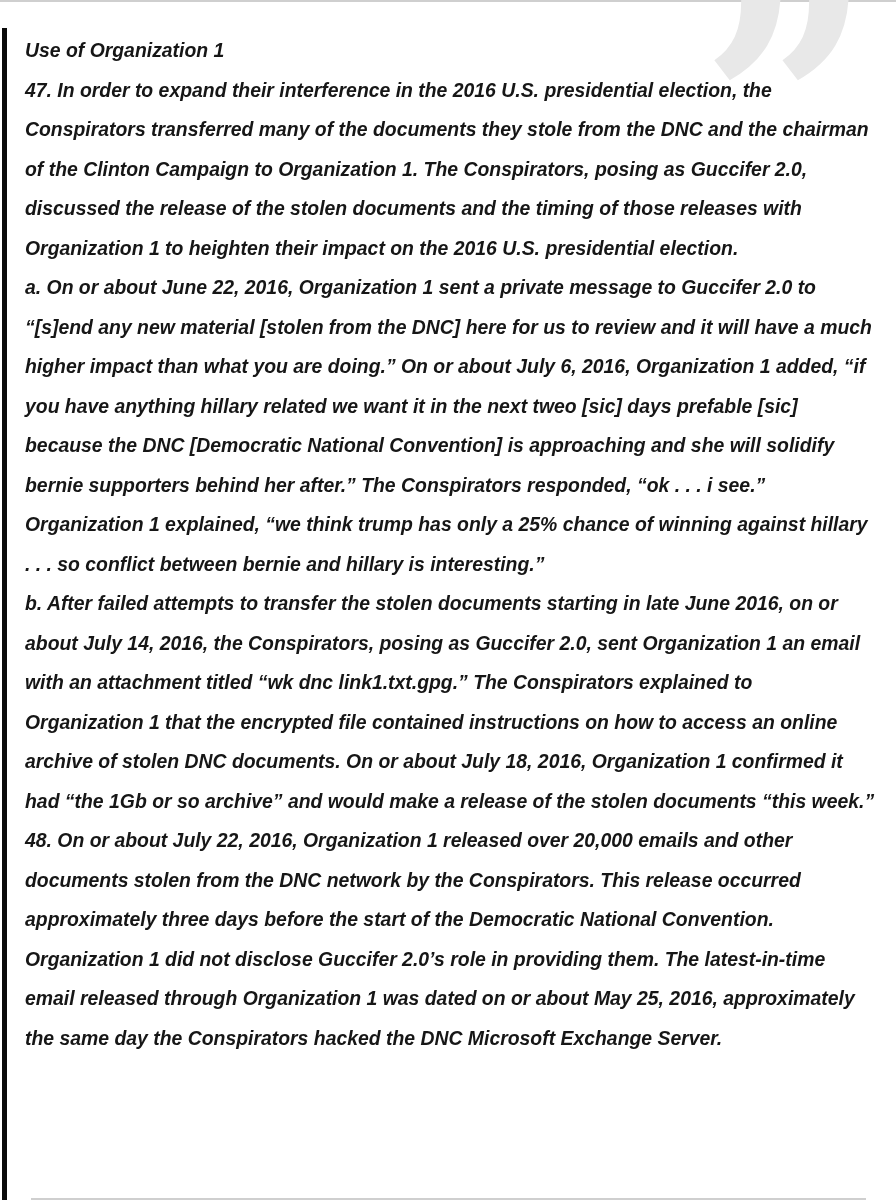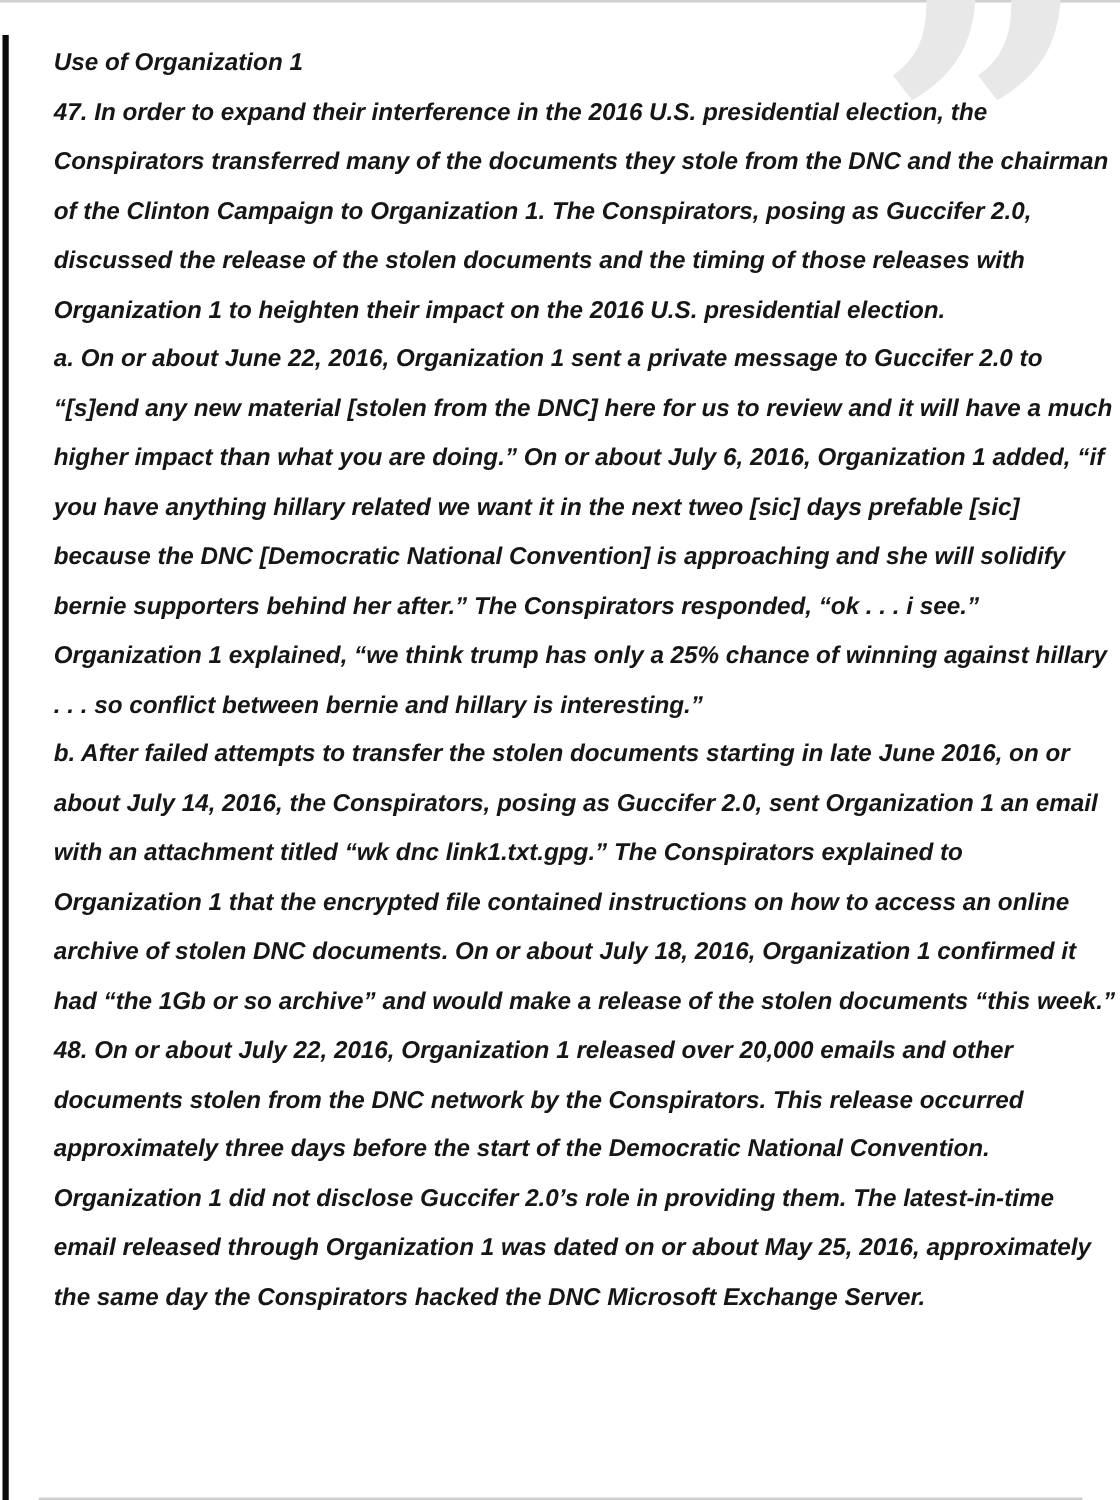--- a/index.html
+++ b/index.html
@@ -37,21 +37,21 @@
       font-weight: bold;
       font-size: 300px;
       line-height: 1;
       color: #e8e8e8;
       z-index: 0;
       user-select: none;
       letter-spacing: -10px;
     }
     .article {
       position: absolute;
-      left: 43px;
+      left: 25px;
       top: 31px;
       width: 850px;
       font-family: "Liberation Sans", sans-serif;
       font-weight: bold;
       font-style: italic;
       font-size: 19.4px;
       line-height: 39.5px;
       color: #161616;
       z-index: 1;
     }

